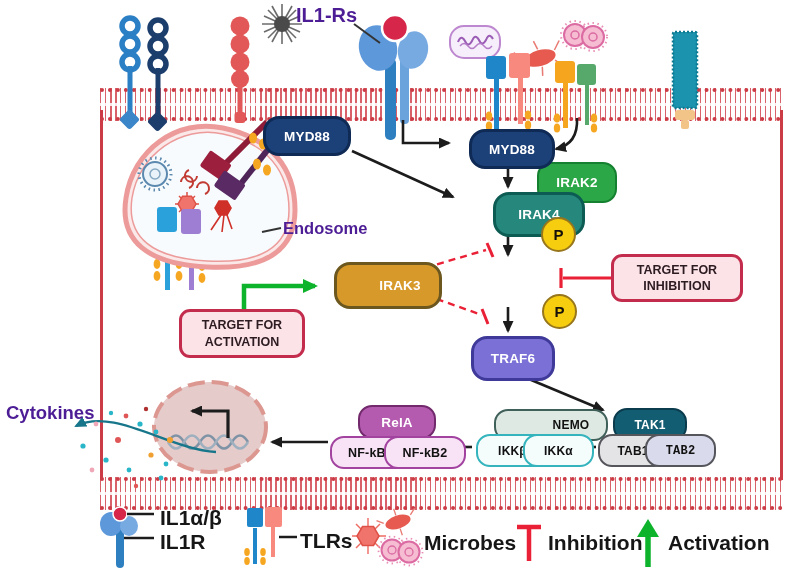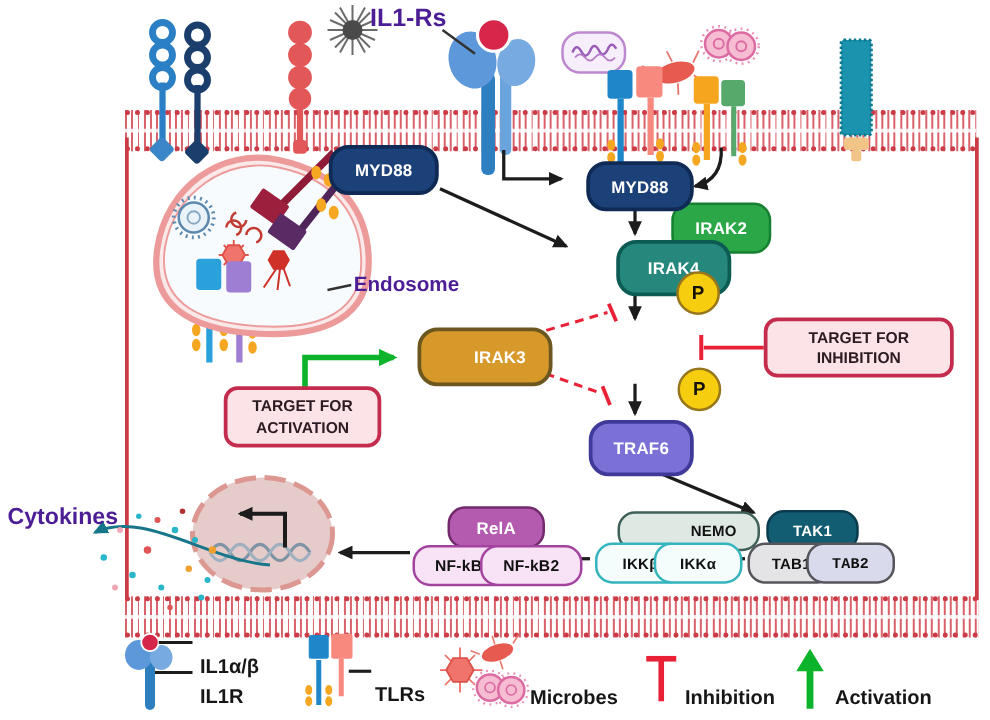--- a/index.html
+++ b/index.html
@@ -33,21 +33,21 @@
   .ikkc{background:var(--ikk);border-color:var(--ikkBorder);color:#111;}
   .relac{background:var(--rela);border-color:var(--relaBorder);}
   .nfkbc{background:var(--nfkb);border-color:var(--nfkbBorder);color:#111;font-size:12.5px;}
   .pcirc{position:absolute;width:31px;height:31px;border-radius:50%;z-index:12;
     background:var(--yellow);border:2.5px solid var(--yellowBorder);color:#14100a;
     display:flex;align-items:center;justify-content:center;font-weight:700;font-size:15px;}
   .callout{position:absolute;z-index:11;background:var(--pink);border:3px solid var(--pinkBorder);
     border-radius:11px;color:#2d1b22;font-weight:700;font-size:12.5px;text-align:center;
     display:flex;align-items:center;justify-content:center;line-height:1.3;padding:4px 6px;box-sizing:border-box;}
   .flabel{position:absolute;z-index:7;font-weight:700;color:#4c1d95;}
-  .legend-label{position:absolute;z-index:7;font-weight:700;font-size:16px;color:#161616;margin-top:19px;}
+  .legend-label{position:absolute;z-index:7;font-weight:700;font-size:21px;color:#161616;}
 </style>
 </head>
 <body>
 
 <div id="canvas">
 
   <div class="membrane" style="left:100px;top:88px;width:681px;"></div>
   <div class="membrane" style="left:100px;top:477px;width:683px;"></div>
   <div class="wall" style="left:100px;top:110px;height:370px;"></div>
   <div class="wall" style="left:780px;top:110px;height:370px;"></div>
@@ -284,21 +284,21 @@
 
   <div class="pill navy" style="left:263px;top:116px;width:82px;height:34px;">MYD88</div>
   <div class="pill green sm" style="left:537px;top:162px;width:76px;height:37px;font-size:13.5px;z-index:9;">IRAK2</div>
   <div class="pill navy" style="left:469px;top:129px;width:80px;height:34px;">MYD88</div>
   <div class="pill teal" style="left:493px;top:192px;width:86px;height:39px;">IRAK4</div>
   <div class="pcirc" style="left:541px;top:217px;">P</div>
   <div class="pcirc" style="left:542px;top:294px;">P</div>
   <div class="pill gold" style="left:334px;top:262px;width:78px;height:41px;padding-left:24px;">IRAK3</div>
   <div class="pill purple" style="left:471px;top:336px;width:78px;height:39px;">TRAF6</div>
 
-  <div class="callout" style="left:611px;top:254px;width:152px;height:48px;">TARGET FOR INHIBITION</div>
+  <div class="callout" style="left:611px;top:254px;width:132px;height:48px;">TARGET FOR INHIBITION</div>
   <div class="callout" style="left:179px;top:309px;width:126px;height:49px;">TARGET FOR ACTIVATION</div>
 
   <div class="pill dteal sm" style="left:613px;top:408px;width:70px;height:29px;z-index:9;">TAK1</div>
   <div class="pill tab1c sm" style="left:598px;top:434px;width:66px;height:29px;">TAB1</div>
   <div class="pill tab2c sm" style="left:645px;top:434px;width:67px;height:29px;font-family:Liberation Mono, monospace;">TAB2</div>
 
   <div class="pill nemoc sm" style="left:494px;top:409px;width:70px;height:28px;z-index:9;">NEMO</div>
   <div class="pill ikkc sm" style="left:476px;top:434px;width:69px;height:29px;">IKKβ</div>
   <div class="pill ikkc sm" style="left:523px;top:434px;width:67px;height:29px;">IKKα</div>
 

